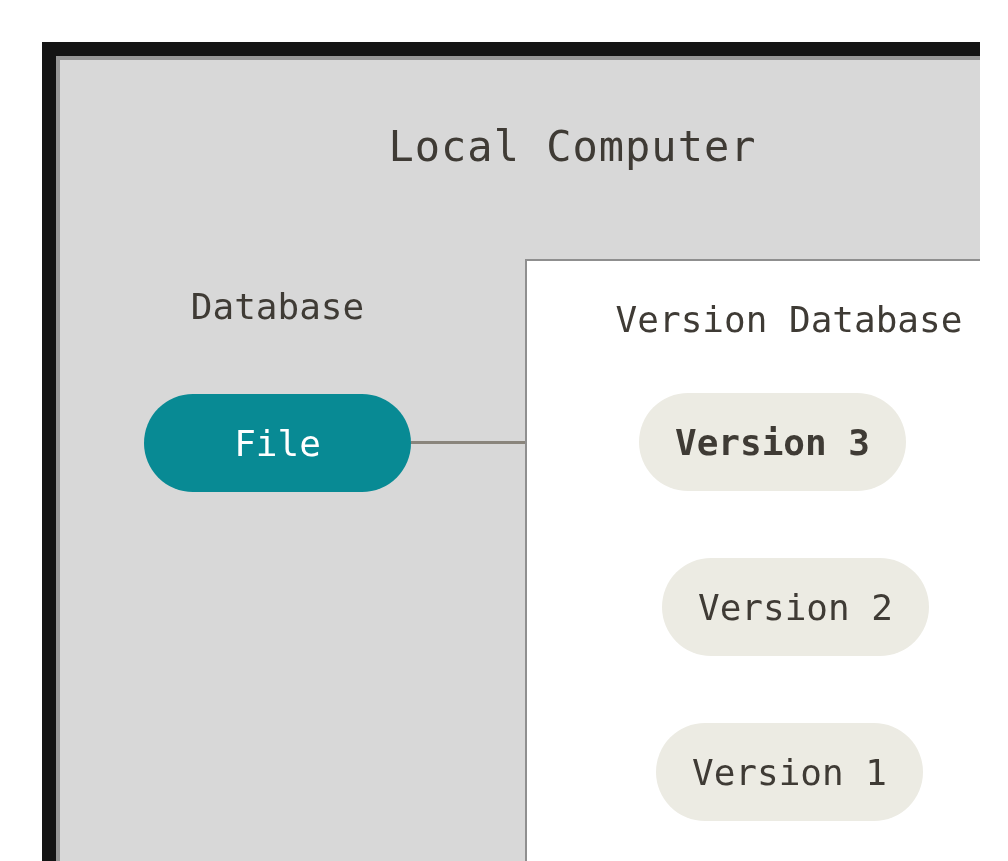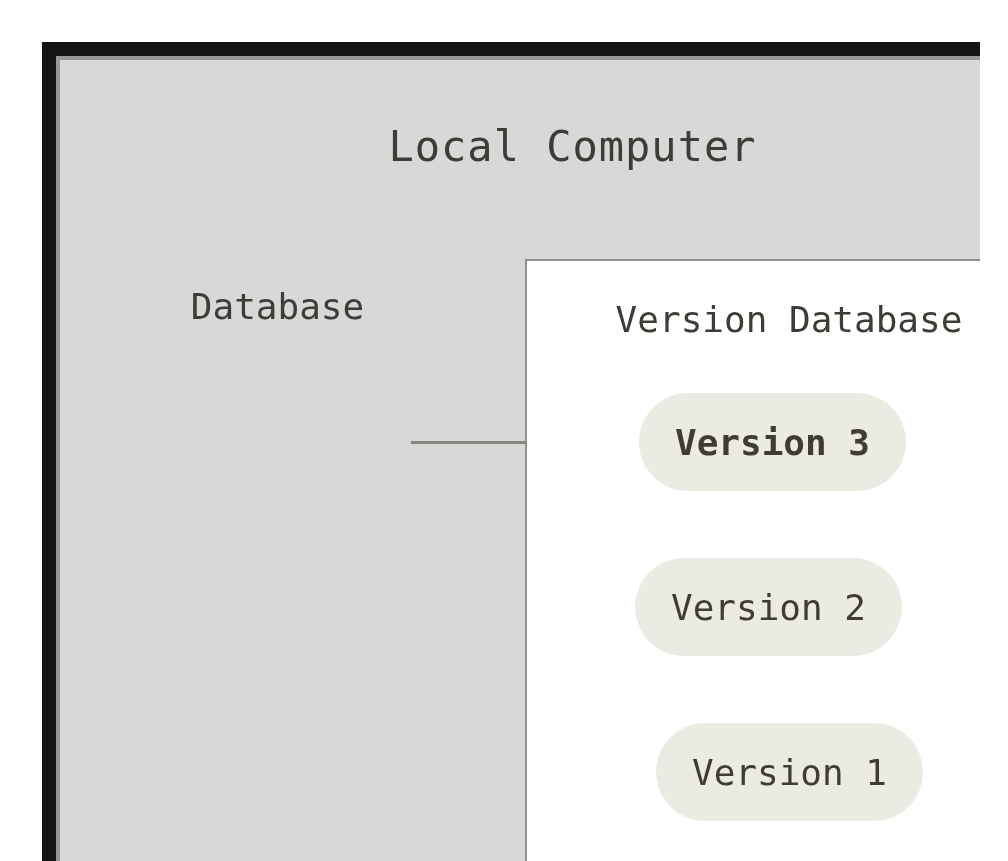--- a/index.html
+++ b/index.html
@@ -22,21 +22,21 @@
   .checkout-label{left:56px;top:201px;width:267px;}
   .vdb-box{position:absolute;left:437px;top:171px;width:500px;height:631px;
            background:var(--box_bg);border:2px solid var(--box_border);}
   .vdb-title{position:absolute;left:0;top:27px;width:100%;text-align:center;
              font-size:36px;line-height:1;color:var(--text);}
   .pill{position:absolute;width:267px;height:98px;border-radius:49px;
         display:flex;align-items:center;justify-content:center;
         font-size:36px;color:var(--node_text);background:var(--node_bg);}
   .pill-file{left:56px;top:306px;background:var(--file_bg);color:var(--file_text);}
   .pill-v3{left:551px;top:305px;font-weight:bold;}
-  .pill-v2{left:547px;top:470px;}
+  .pill-v2{left:574px;top:470px;}
   .pill-v1{left:568px;top:635px;}
   .connector{position:absolute;background:var(--line);}
   .conn-h{left:323px;top:353px;width:229px;height:3px;}
   .conn-v1{left:683px;top:403px;width:3px;height:67px;}
   .conn-v2{left:683px;top:568px;width:3px;height:67px;}
 </style>
 </head>
 <body>
 
 <div class="screen">
@@ -48,20 +48,23 @@
       <div class="section-label checkout-label">Database</div>
 
       <div class="connector conn-h"></div>
       <div class="connector conn-v1"></div>
       <div class="connector conn-v2"></div>
 
       <div class="vdb-box">
         <div class="vdb-title">Version Database</div>
       </div>
 
+      <div class="pill pill-file">
+        <span>File</span>
+      </div>
 
       <div class="pill pill-v3">
         <span>Version 3</span>
       </div>
 
       <div class="pill pill-v2">
         <span>Version 2</span>
       </div>
 
       <div class="pill pill-v1">

